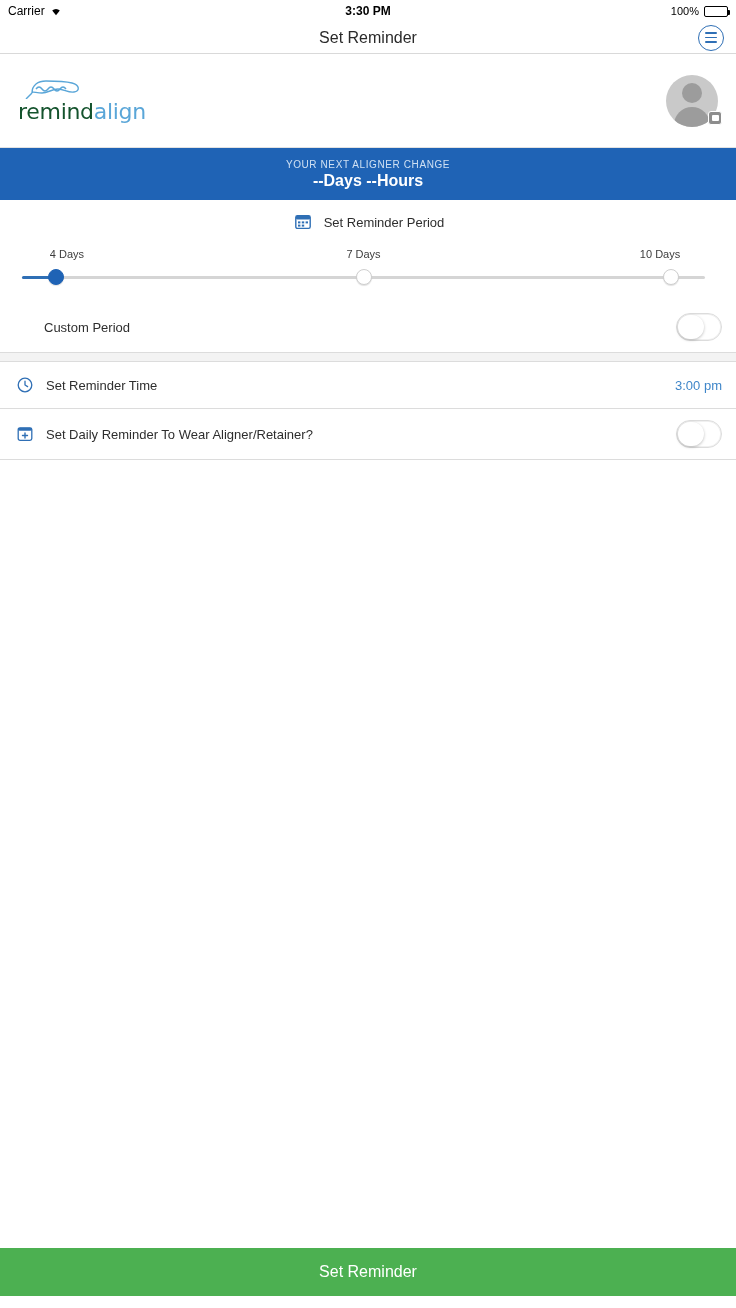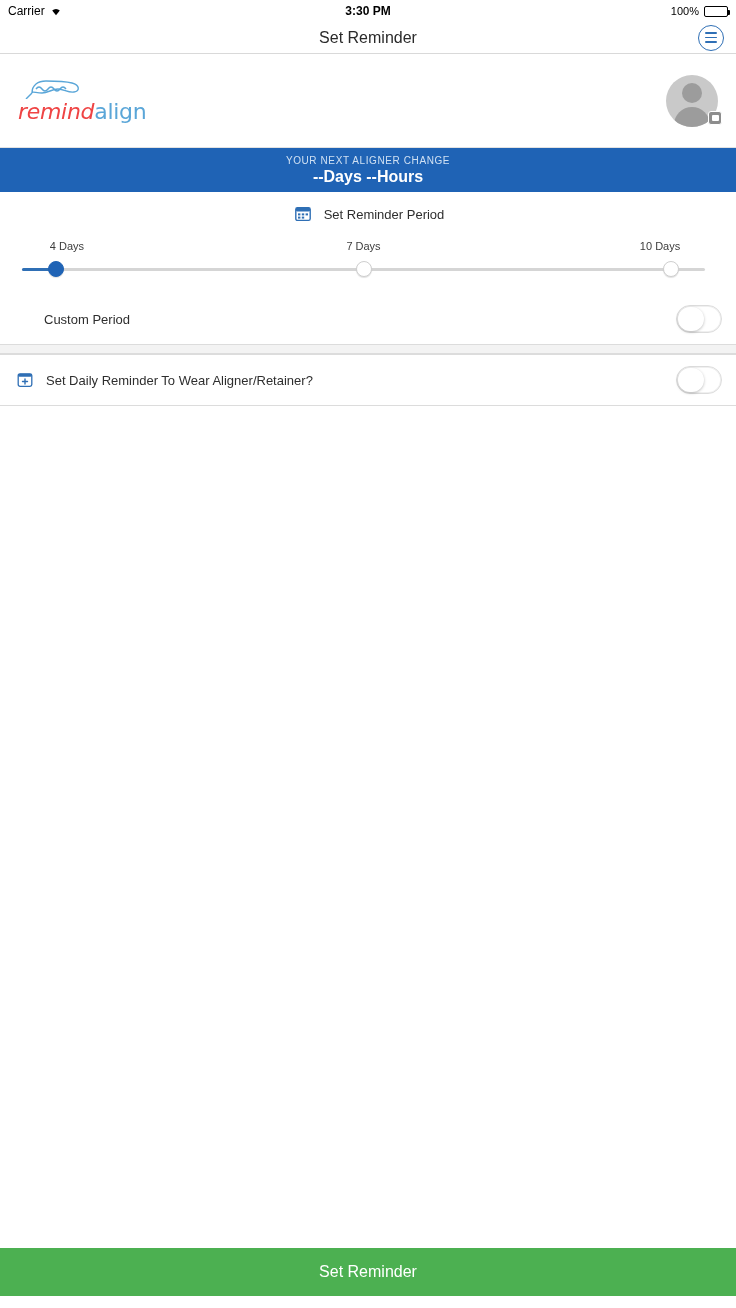--- a/index.html
+++ b/index.html
@@ -79,21 +79,21 @@
     display: flex; align-items: center;
     padding: 0 14px;
     position: relative;
   }
   .logo-wrap { display: flex; flex-direction: column; align-items: flex-start; margin-left: 4px; }
   .logo-squiggle { height: 22px; }
   .logo-text {
     font-size: 22px; letter-spacing: -0.3px;
     font-family: "DejaVu Sans", sans-serif;
   }
-  .logo-text .remind { color: #ef4444; font-style: italic; }
+  .logo-text .remind { color: #14532d; }
   .logo-text .align { color: #5aa6d8; }
   .avatar {
     position: absolute; right: 18px; top: 50%; transform: translateY(-50%);
     width: 52px; height: 52px; border-radius: 50%;
     background: #c9c9c9; overflow: hidden;
     display: flex; align-items: flex-end; justify-content: center;
   }
   .avatar .head {
     width: 20px; height: 20px; border-radius: 50%;
     background: #9c9c9c; position: absolute; top: 8px; left: 16px;
@@ -106,21 +106,21 @@
     position: absolute; right: 14px; bottom: 22px;
     width: 14px; height: 14px; border-radius: 3px;
     background: #8d8d8d; border: 1px solid #fff;
     display: flex; align-items: center; justify-content: center;
   }
   .avatar-badge i { width: 7px; height: 6px; background: #ffffff; border-radius: 1px; }
 
   
   .banner {
     background: #1f63b5;
-    height: 44px;
+    height: 52px;
     display: flex; flex-direction: column;
     align-items: center; justify-content: center;
     color: #ffffff;
   }
   .banner-top {
     font-size: 10px; letter-spacing: 0.6px;
     color: #cfe0f3;
   }
   .banner-main { font-size: 16px; font-weight: bold; margin-top: 2px; }
 
@@ -294,20 +294,30 @@
       <span class="row-label" style="margin-left:30px">Custom Period</span>
       <span class="toggle">
           <span class="knob-t"></span>
         </span>
     </div>
   </div>
 
   <div class="thick-gap"></div>
 
   <div class="section">
+    <div class="row" style="min-height:46px">
+      <span class="row-icon">
+        <svg width="16" height="16" viewBox="0 0 16 16">
+          <circle cx="8" cy="8" r="6.8" fill="none" stroke="#2f6fb5" stroke-width="1.3"></circle>
+          <path d="M8 4.2 V8 L10.6 9.6" fill="none" stroke="#2f6fb5" stroke-width="1.3" stroke-linecap="round"></path>
+        </svg>
+      </span>
+      <span class="row-label">Set Reminder Time</span>
+      <span class="row-value">3:00 pm</span>
+    </div>
     <div class="divider"></div>
 
     <div class="row" style="min-height:50px">
       <span class="row-icon">
         <svg width="16" height="16" viewBox="0 0 16 16">
           <rect x="1.2" y="1.8" width="13.6" height="12.6" rx="1.8" fill="none" stroke="#2f6fb5" stroke-width="1.3"></rect>
           <rect x="1.2" y="1.8" width="13.6" height="3" rx="1.5" fill="#2f6fb5"></rect>
           <path d="M8 7 V12 M5.5 9.5 H10.5" stroke="#2f6fb5" stroke-width="1.4" stroke-linecap="round"></path>
         </svg>
       </span>

